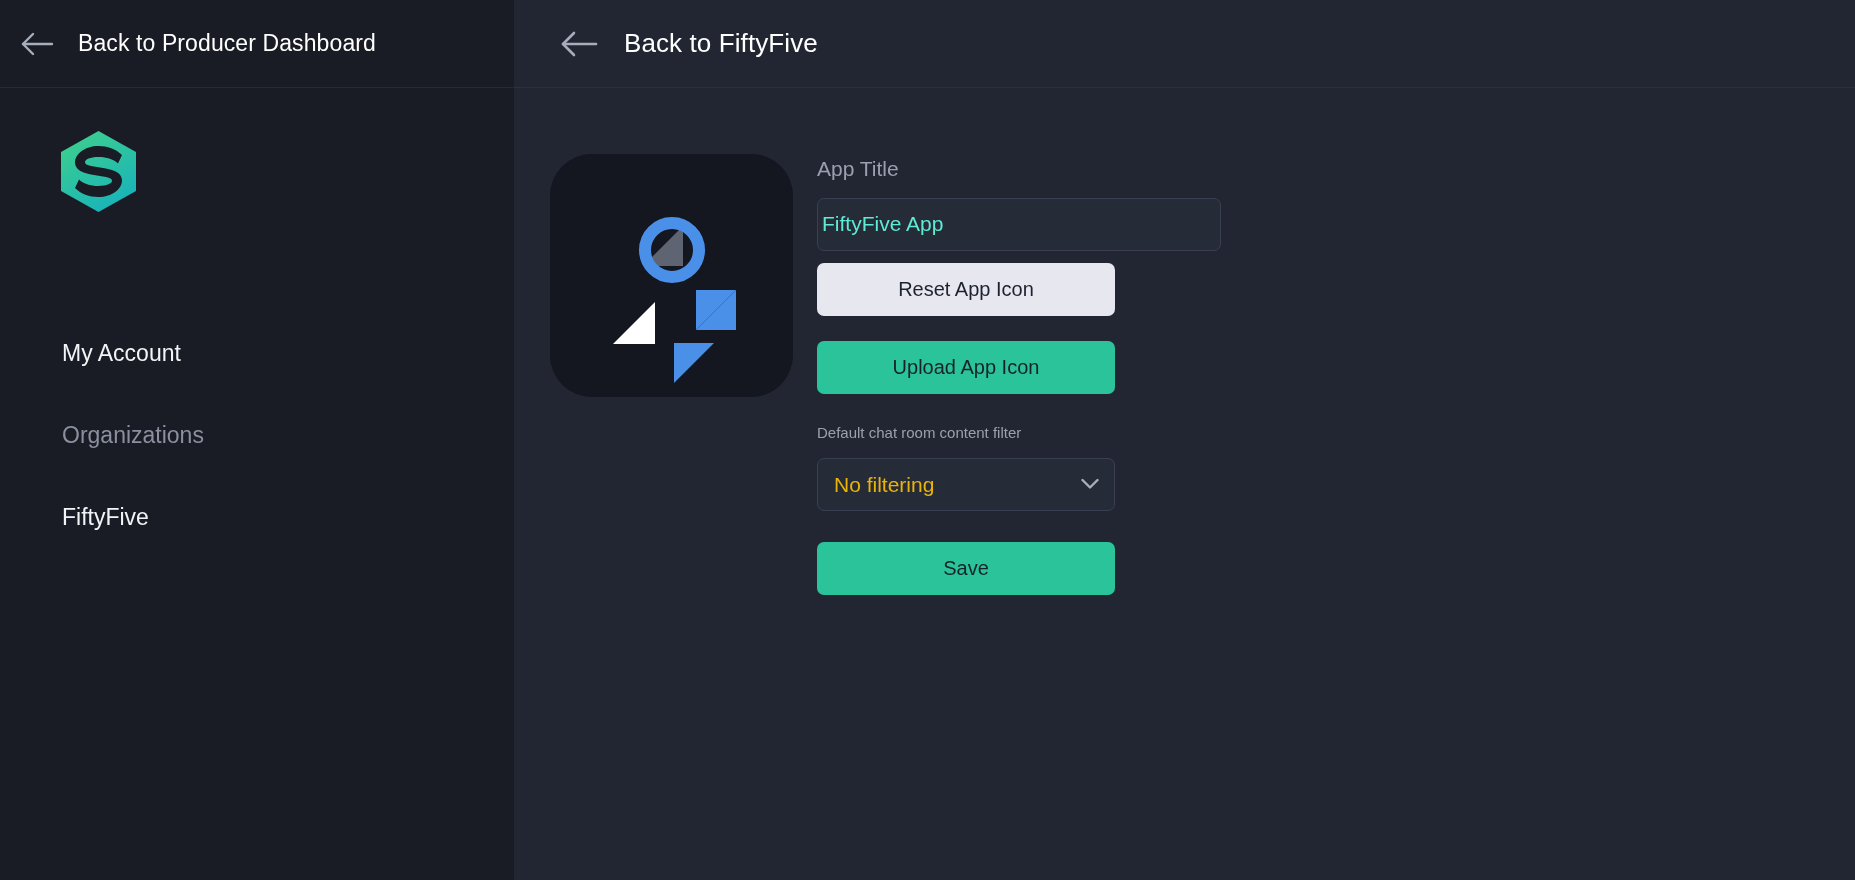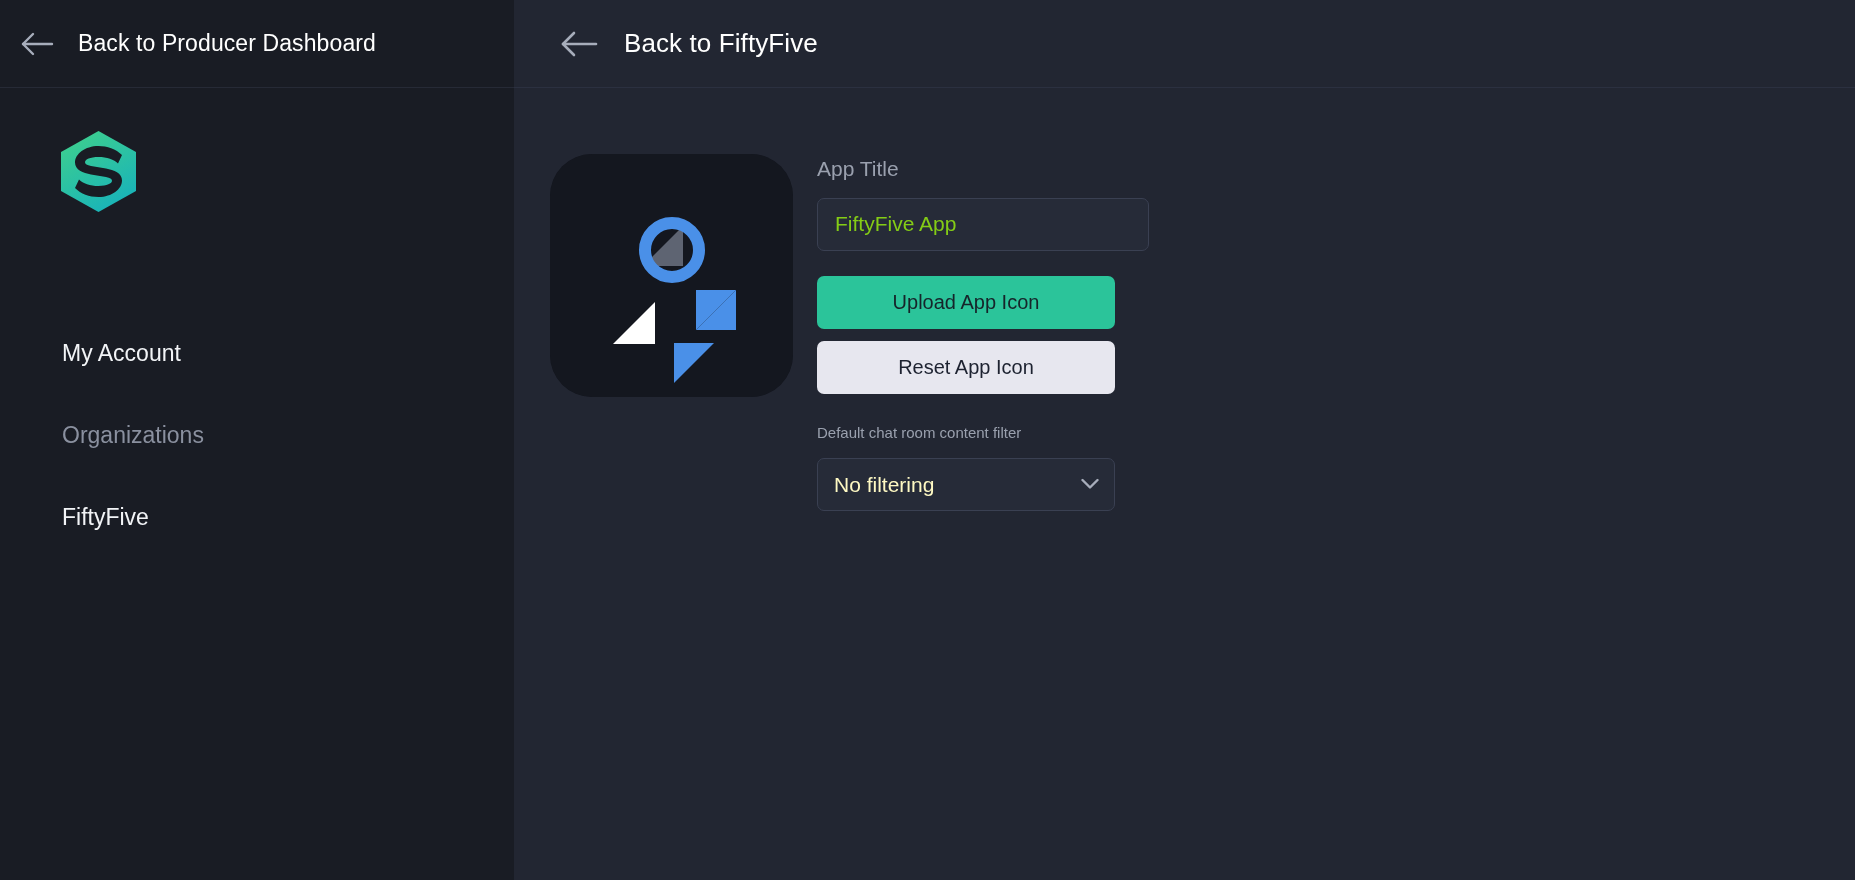--- a/index.html
+++ b/index.html
@@ -149,28 +149,28 @@
 
   .field-label {
     font-size: 21px;
     color: #9aa0ae;
     margin-bottom: 14px;
     line-height: 1.42;
   }
 
   .text-input {
     height: 53px;
-    width: 332px;
+    width: 404px;
     background: #262b38;
     border: 1px solid #3a4052;
     border-radius: 7px;
-    color: #84cc16;
+    color: #5eead4;
     font-size: 21px;
     font-family: "Liberation Sans", sans-serif;
-    padding: 0 17px;
+    padding: 0 4px;
     outline: none;
   }
 
   .btn {
     border: none;
     border-radius: 7px;
     font-size: 20px;
     font-family: "Liberation Sans", sans-serif;
     height: 53px;
     width: 298px;
@@ -208,21 +208,21 @@
   }
 
   .select-box {
     appearance: none;
     -webkit-appearance: none;
     width: 298px;
     height: 53px;
     background: #262b38;
     border: 1px solid #3a4052;
     border-radius: 7px;
-    color: #fef9c3;
+    color: #eab308;
     font-size: 21px;
     font-family: "Liberation Sans", sans-serif;
     padding: 0 40px 0 16px;
     outline: none;
     cursor: pointer;
   }
 
   .select-chevron {
     position: absolute;
     right: 16px;
@@ -337,38 +337,39 @@
             <polygon points="124,189 164,189 124,229" fill="#4a90e8"></polygon>
           </svg>
         </div>
 
         <div class="fields">
 
           <div class="field-label">App Title</div>
 
           <input class="text-input" type="text" value="FiftyFive App" style="">
 
+          <button class="btn btn-secondary btn-reset">Reset App Icon</button>
+
           <button class="btn btn-primary btn-upload">Upload App Icon</button>
-
-          <button class="btn btn-secondary btn-reset">Reset App Icon</button>
 
           <div class="select-label">Default chat room content filter</div>
 
           <div class="select-wrap">
             <select class="select-box">
               <option>No filtering</option>
             </select>
             <span class="select-chevron">
               <svg width="18" height="11" viewBox="0 0 18 11" fill="none">
                 <path d="M1.5 1.5L9 9L16.5 1.5" stroke="#a7adbb" stroke-width="2.4" stroke-linecap="round" stroke-linejoin="round"></path>
               </svg>
             </span>
           </div>
 
 
+          <button class="btn btn-primary btn-save">Save</button>
 
         </div>
       </div>
 
       <div class="client-section">
         <div class="client-label">Client ID</div>
 
       </div>
 
     </div>

